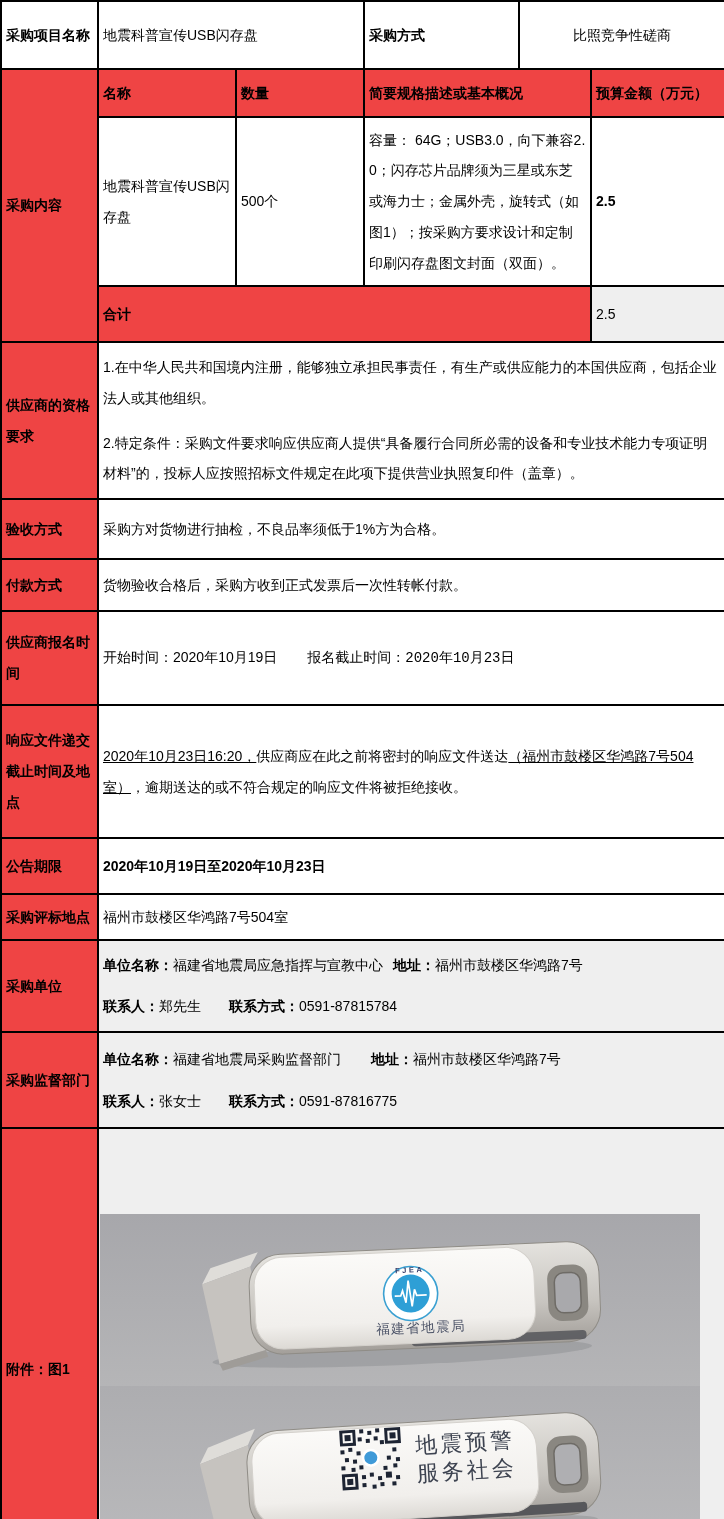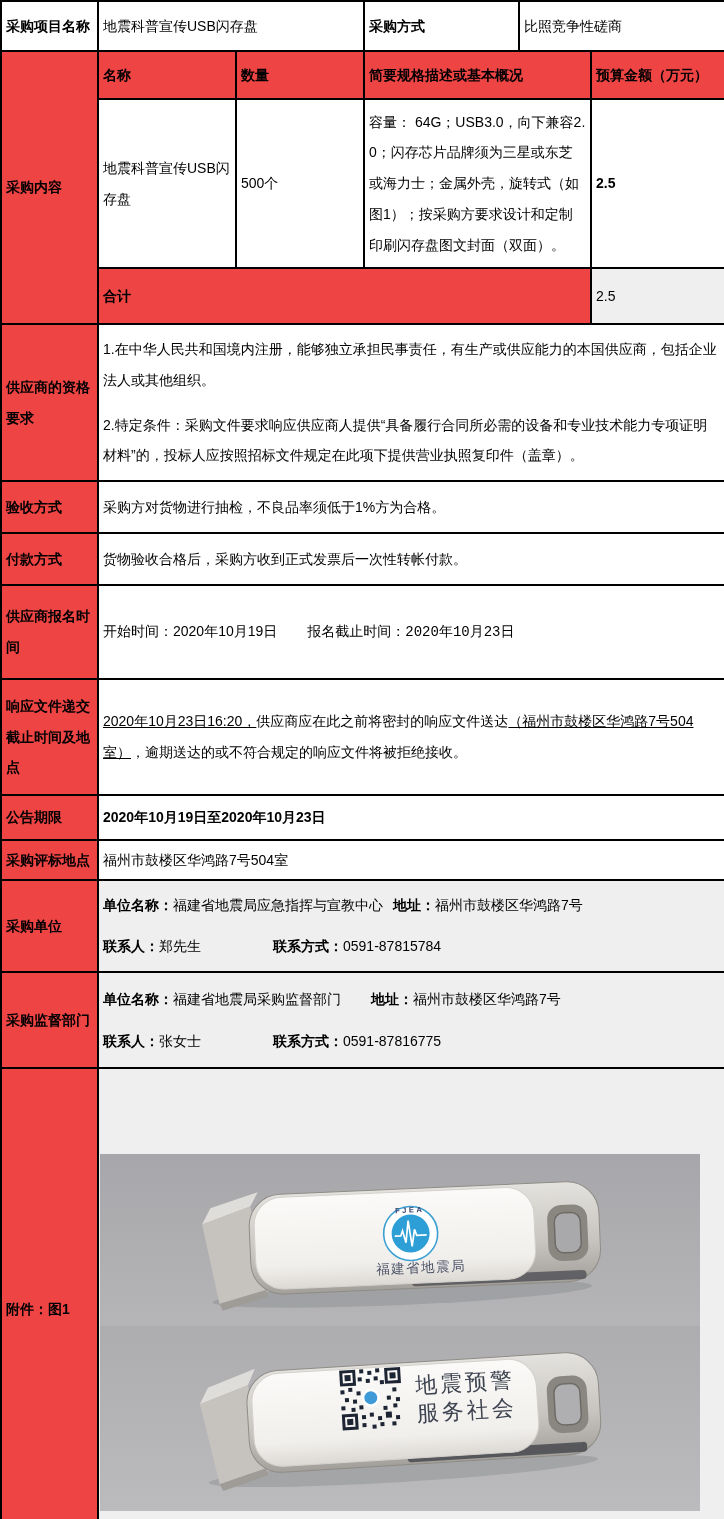--- a/index.html
+++ b/index.html
@@ -4,29 +4,29 @@
 <style>
   html,body{margin:0;padding:0;background:#fff;}
   body{width:724px;font-family:"Liberation Sans","DejaVu Sans",sans-serif;font-size:14px;color:#000;}
   table{border-collapse:collapse;width:724px;table-layout:fixed;}
   td{border:2px solid #000;padding:2px 4px;vertical-align:middle;line-height:2.2;word-break:break-all;overflow:hidden;}
   .lbl{font-weight:bold;background:#ef4444;}
   .lblw{font-weight:bold;background:#fff;}
   .gray{background:#efefef;}
   .b{font-weight:bold;}
   .u{text-decoration:underline;}
-  .center{text-align:left;}
+  .center{text-align:center;}
   .para2{margin-top:14px;}
   .line2{margin-top:10px;}
   .gap-s{margin-left:10px;}
   .gap-m{margin-left:30px;font-family:Liberation Mono, monospace;}
-  .gap-l{margin-left:72px;}
-  .tr1{height:50px}.tr2{height:48px}.tr3{height:169px}.tr4{height:56px}
-  .tr5{height:157px}.tr6{height:52px}.tr7{height:52px}.tr8{height:94px}
-  .tr9{height:116px}.tr10{height:45px}.tr11{height:40px}.tr12{height:92px}
+  .gap-l{margin-left:28px;}
+  .tr1{height:68px}.tr2{height:48px}.tr3{height:169px}.tr4{height:56px}
+  .tr5{height:157px}.tr6{height:60px}.tr7{height:52px}.tr8{height:94px}
+  .tr9{height:133px}.tr10{height:56px}.tr11{height:46px}.tr12{height:92px}
   .tr13{height:96px}.tr14{height:482px}
   .attcell{vertical-align:top;padding:0;}
   .photo-wrap{margin:85px 0 0 1px;width:600px;}
   .photo-wrap svg{display:block;}
 </style>
 </head>
 <body>
 
 <table>
   <colgroup>

